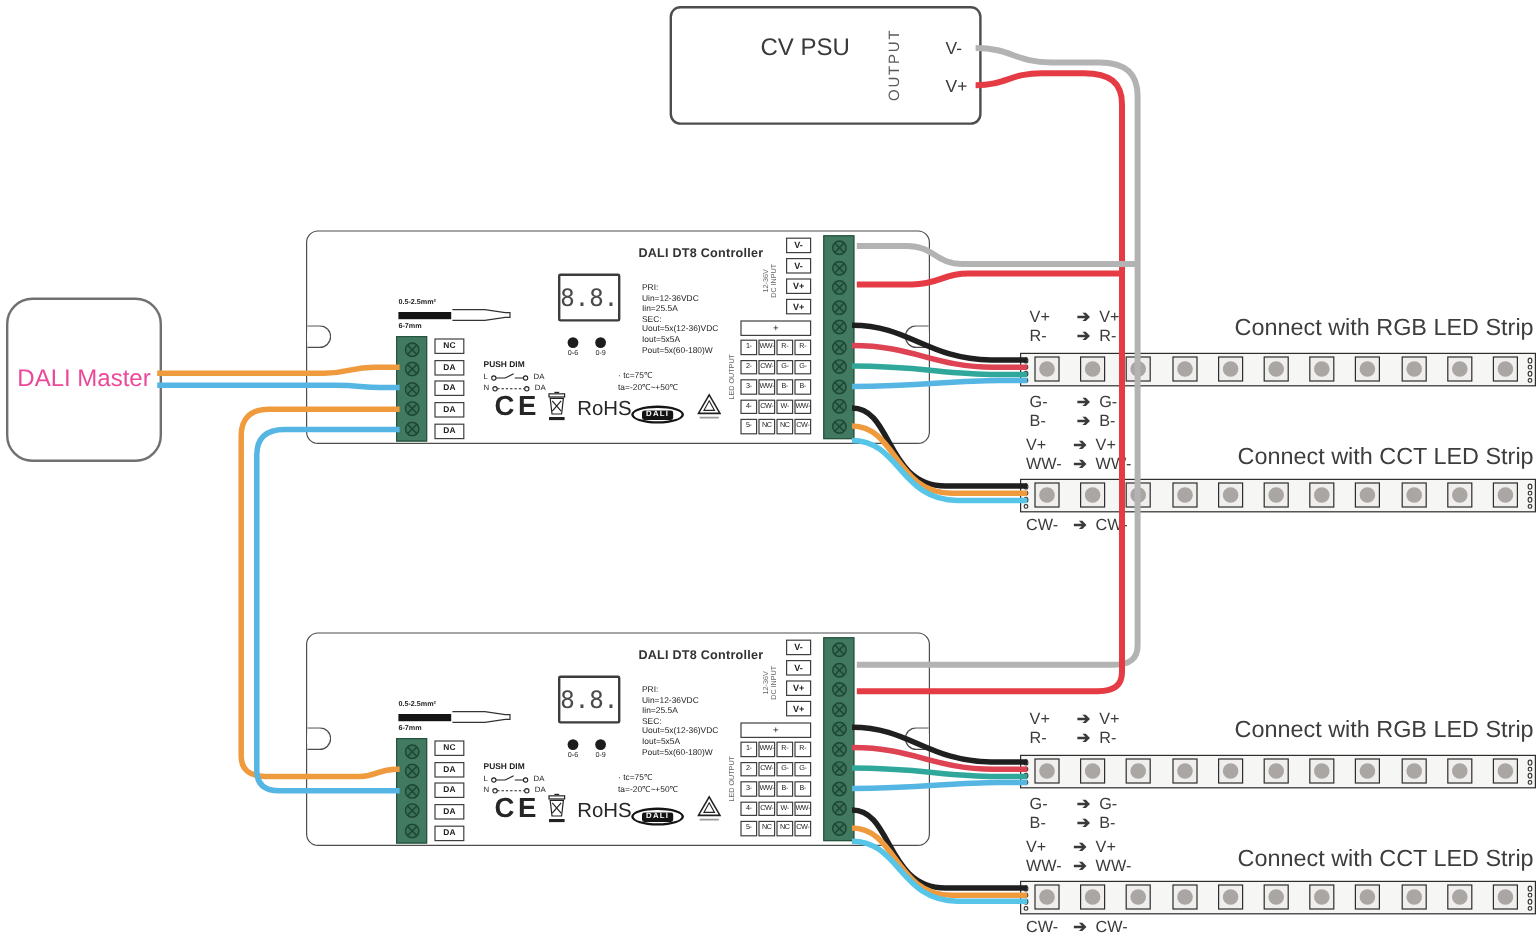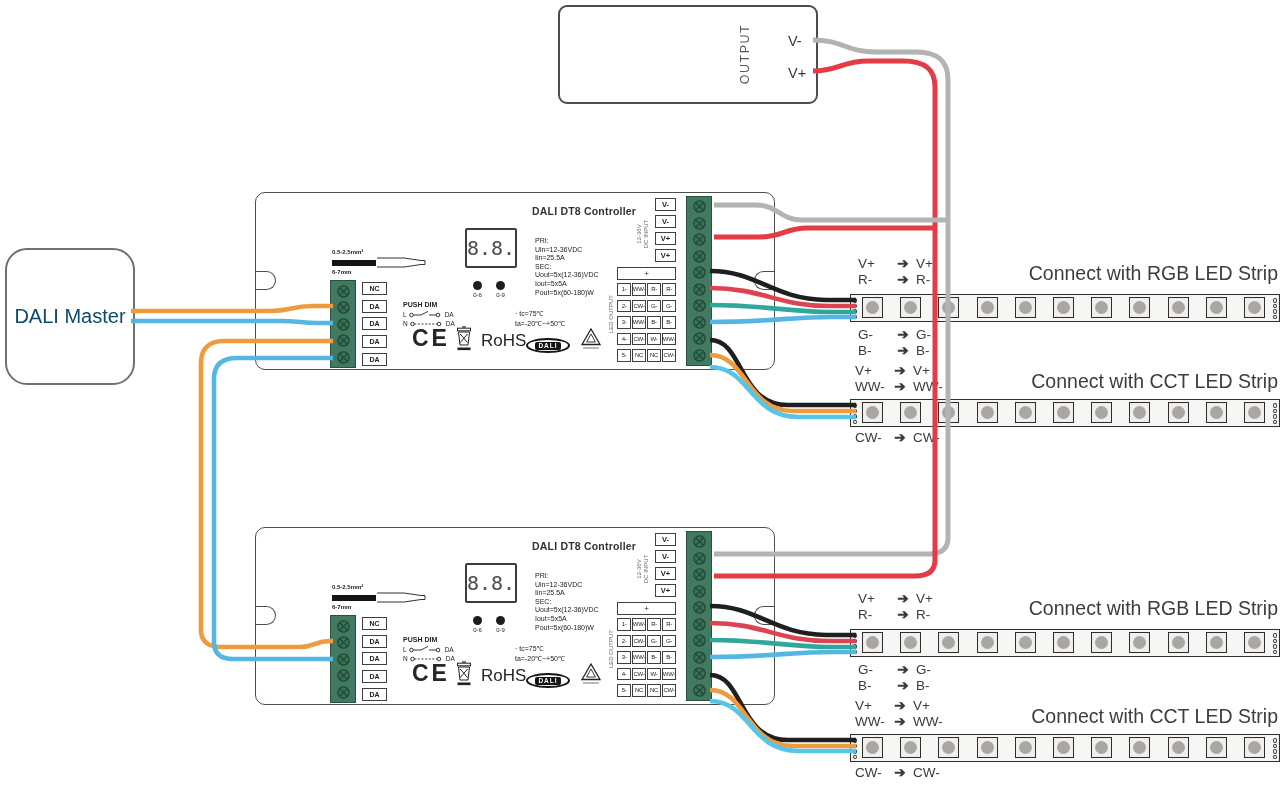--- a/index.html
+++ b/index.html
@@ -8,21 +8,21 @@
 
   
   .psu{position:absolute;left:558px;top:5px;width:256px;height:95px;border:2.4px solid #4d4d4d;border-radius:9px;background:#fff;}
   .psu-title{position:absolute;left:18px;top:20px;width:186px;text-align:center;font-size:20px;line-height:27px;color:#3a3a3a;}
   .vtext{position:absolute;text-align:center;color:#5a5a5a;white-space:nowrap;}
   .psu-output{left:154px;top:40px;width:62px;height:14px;font-size:12.5px;letter-spacing:1.5px;transform:rotate(-90deg);}
   .psu-pin{position:absolute;left:228px;font-size:14.5px;color:#3a3a3a;}
 
   
   .master{position:absolute;left:5px;top:248px;width:126px;height:133px;border:2px solid #707070;border-radius:22px;
-          display:flex;align-items:center;justify-content:center;font-size:20px;color:#0c4a6e;background:#fff;}
+          display:flex;align-items:center;justify-content:center;font-size:20px;color:#ec4899;background:#fff;}
 
   
   .controller{position:absolute;width:520px;height:178px;}
   .ctl-body{position:absolute;inset:0;border:1.6px solid #4d4d4d;border-radius:10px;background:#fff;box-sizing:border-box;}
   .keyhole{position:absolute;top:79px;width:20px;height:19px;border:1.5px solid #4d4d4d;box-sizing:border-box;background:#fff;}
   .kh-left{left:1px;border-left:none;border-radius:0 10px 10px 0;}
   .kh-right{right:1px;border-right:none;border-radius:10px 0 0 10px;}
   .tblock{position:absolute;width:26px;background:#417a60;border:1px solid #26523e;box-sizing:border-box;
           display:flex;flex-direction:column;justify-content:space-evenly;align-items:center;}
   .tb-left{left:75px;top:88px;height:88px;}
@@ -81,20 +81,21 @@
   .wires{position:absolute;left:0;top:0;pointer-events:none;}
   .wires path{fill:none;}
 </style>
 </head>
 <body>
 
 <div class="canvas">
 
   <div class="psu">
     <div class="psu-title">
+      <div>CV PSU</div>
     </div>
     <div class="vtext psu-output">OUTPUT</div>
     <div class="psu-pin" style="top:26px">V-</div>
     <div class="psu-pin" style="top:58px">V+</div>
   </div>
 
   <div class="master">
     <span>DALI Master</span>
   </div>
 

